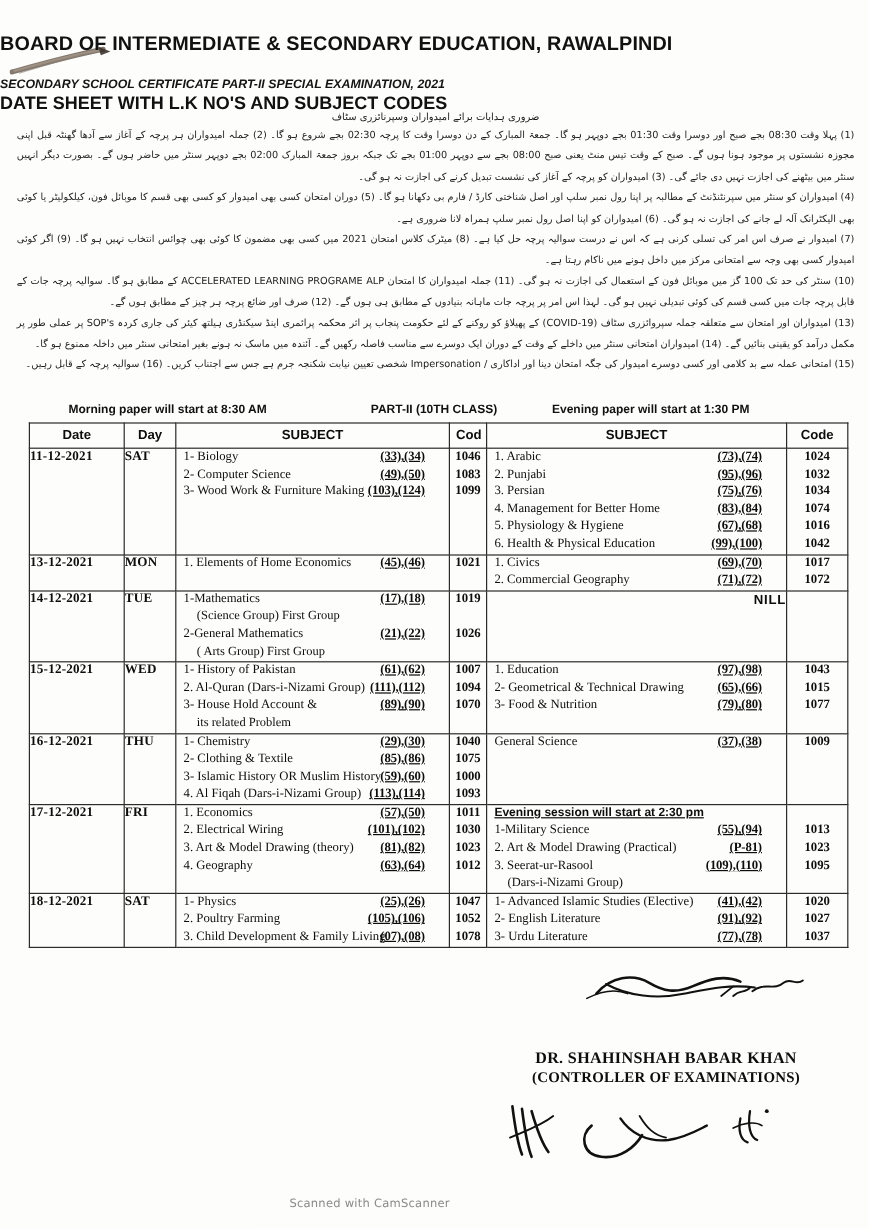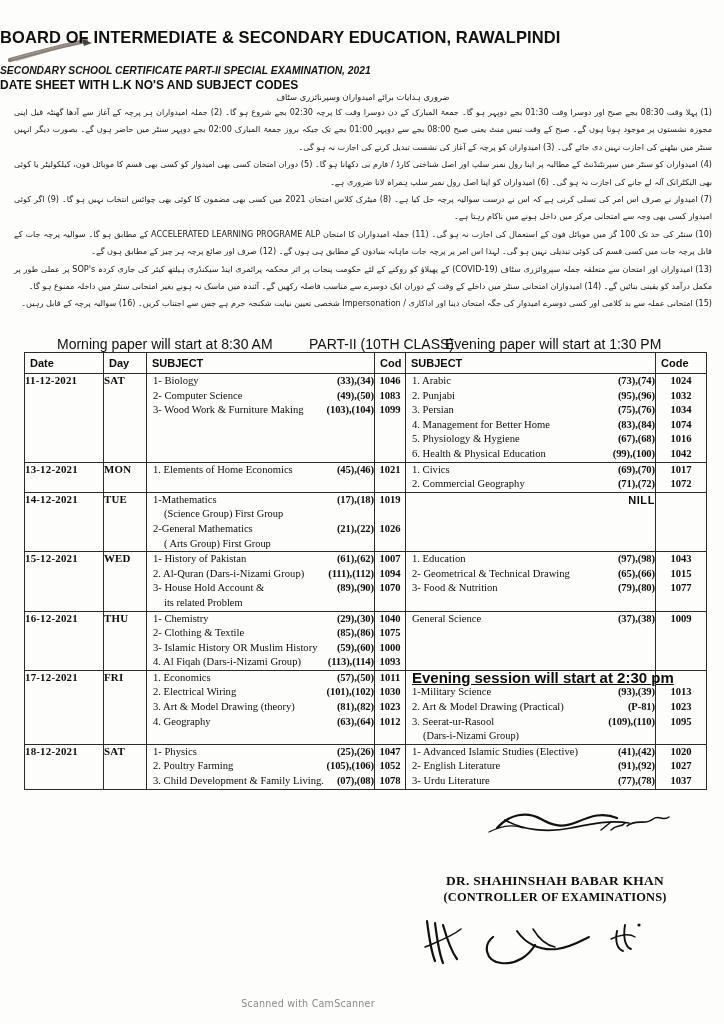--- a/index.html
+++ b/index.html
@@ -52,21 +52,21 @@
   .title-sub {
     font-family: "Liberation Sans", sans-serif;
     font-size: 10.3px;
     font-weight: bold;
     font-style: italic;
     margin-top: 18px;
     color: #141414;
   }
   .title-sub2 {
     font-family: "Liberation Sans", sans-serif;
-    font-size: 12px;
+    font-size: 15px;
     font-weight: bold;
     margin-top: 2px;
     color: #111;
   }
 
   
   .urdu-block {
     position: absolute;
     left: 14px;
     top: 90px;
@@ -89,31 +89,31 @@
   }
 
   
   .session-bar {
     position: absolute;
     left: 24px;
     top: 336px;
     width: 682px;
     height: 15px;
     font-family: "Liberation Sans", sans-serif;
-    font-size: 14px;
-    font-weight: normal;
+    font-size: 10px;
+    font-weight: bold;
     color: #111;
   }
   .session-bar span {
     position: absolute;
     white-space: nowrap;
   }
   .session-morning { left: 33px; top: 0; }
   .session-part    { left: 285px; top: 0; }
-  .session-evening { left: 421px; top: 0; }
+  .session-evening { left: 436px; top: 0; }
 
   
   .sheet {
     position: absolute;
     left: 24px;
     top: 352px;
     width: 682px;
     border-collapse: collapse;
     table-layout: fixed;
     font-family: "Liberation Serif", serif;
@@ -122,21 +122,21 @@
   }
   .sheet th, .sheet td {
     border: 1px solid #2b2b2b;
     padding: 0;
     vertical-align: top;
   }
   .sheet thead th {
     font-family: "Liberation Sans", sans-serif;
     font-size: 11px;
     font-weight: bold;
-    text-align: left;
+    text-align: center;
     padding: 1px 5px 2px 5px;
     height: 17px;
     vertical-align: middle;
     white-space: nowrap;
     margin-top: 32px;
   }
   .col-date  { width: 79px; }
   .col-day   { width: 43px; }
   .col-sub1  { width: 228px; }
   .col-cod1  { width: 31px; }
@@ -166,24 +166,25 @@
     line-height: 14.6px;
     white-space: nowrap;
     padding-left: 6px;
     padding-right: 4px;
   }
   .subj-name {
     display: inline-block;
   }
   .subj-lk {
     position: absolute;
-    right: 0;
+    right: 20px;
     top: 0;
     font-weight: bold;
     letter-spacing: -0.1px;
+    text-decoration: underline;
   }
   .subj-cont {
     padding-left: 17px;
     font-size: 10.4px;
   }
   .cod-line {
     height: 14.6px;
     line-height: 14.6px;
   }
   .cod-blank { visibility: hidden; }
@@ -195,21 +196,21 @@
     font-size: 11px;
     letter-spacing: 0.6px;
     height: 14.6px;
     line-height: 14.6px;
   }
   .evening-note {
     height: 14.6px;
     line-height: 14.6px;
     padding-left: 6px;
     font-family: "Liberation Sans", sans-serif;
-    font-size: 15px;
+    font-size: 10px;
     font-weight: bold;
     text-decoration: underline;
     white-space: nowrap;
   }
   .gen-science {
     padding-left: 5px;
   }
 
   
   .sign-area {
@@ -309,21 +310,21 @@
       </tr>
     </thead>
     <tbody>
         <tr>
           <td class="cell-date">11-12-2021</td>
           <td class="cell-day">SAT</td>
           <td class="cell-sub">
             <div>
               <div class="subj-line"><span class="subj-name">1- Biology</span><span class="subj-lk">(33),(34)</span></div>
               <div class="subj-line"><span class="subj-name">2- Computer Science</span><span class="subj-lk">(49),(50)</span></div>
-              <div class="subj-line"><span class="subj-name">3- Wood Work &amp; Furniture Making</span><span class="subj-lk">(103),(104)</span></div>
+              <div class="subj-line"><span class="subj-name">3- Wood Work &amp; Furniture Making</span><span class="subj-lk">(103),(124)</span></div>
             </div>
           </td>
           <td class="cell-cod">
             <div>
               <div class="cod-line">1046</div>
               <div class="cod-line">1083</div>
               <div class="cod-line">1099</div>
             </div>
           </td>
           <td class="cell-sub">
@@ -482,21 +483,21 @@
             <div>
               <div class="cod-line">1011</div>
               <div class="cod-line">1030</div>
               <div class="cod-line">1023</div>
               <div class="cod-line">1012</div>
             </div>
           </td>
           <td class="cell-sub">
             <div>
               <div class="evening-note">Evening session will start at 2:30 pm</div>
-              <div class="subj-line"><span class="subj-name">1-Military Science</span><span class="subj-lk">(93),(39)</span></div>
+              <div class="subj-line"><span class="subj-name">1-Military Science</span><span class="subj-lk">(55),(94)</span></div>
               <div class="subj-line"><span class="subj-name">2. Art &amp; Model Drawing (Practical)</span><span class="subj-lk">(P-81)</span></div>
               <div class="subj-line"><span class="subj-name">3. Seerat-ur-Rasool</span><span class="subj-lk">(109),(110)</span></div>
               <div class="subj-line subj-cont"><span class="subj-name">(Dars-i-Nizami Group)</span></div>
             </div>
           </td>
           <td class="cell-cod">
             <div>
               <div class="cod-line cod-blank">.</div>
               <div class="cod-line">1013</div>
               <div class="cod-line">1023</div>

